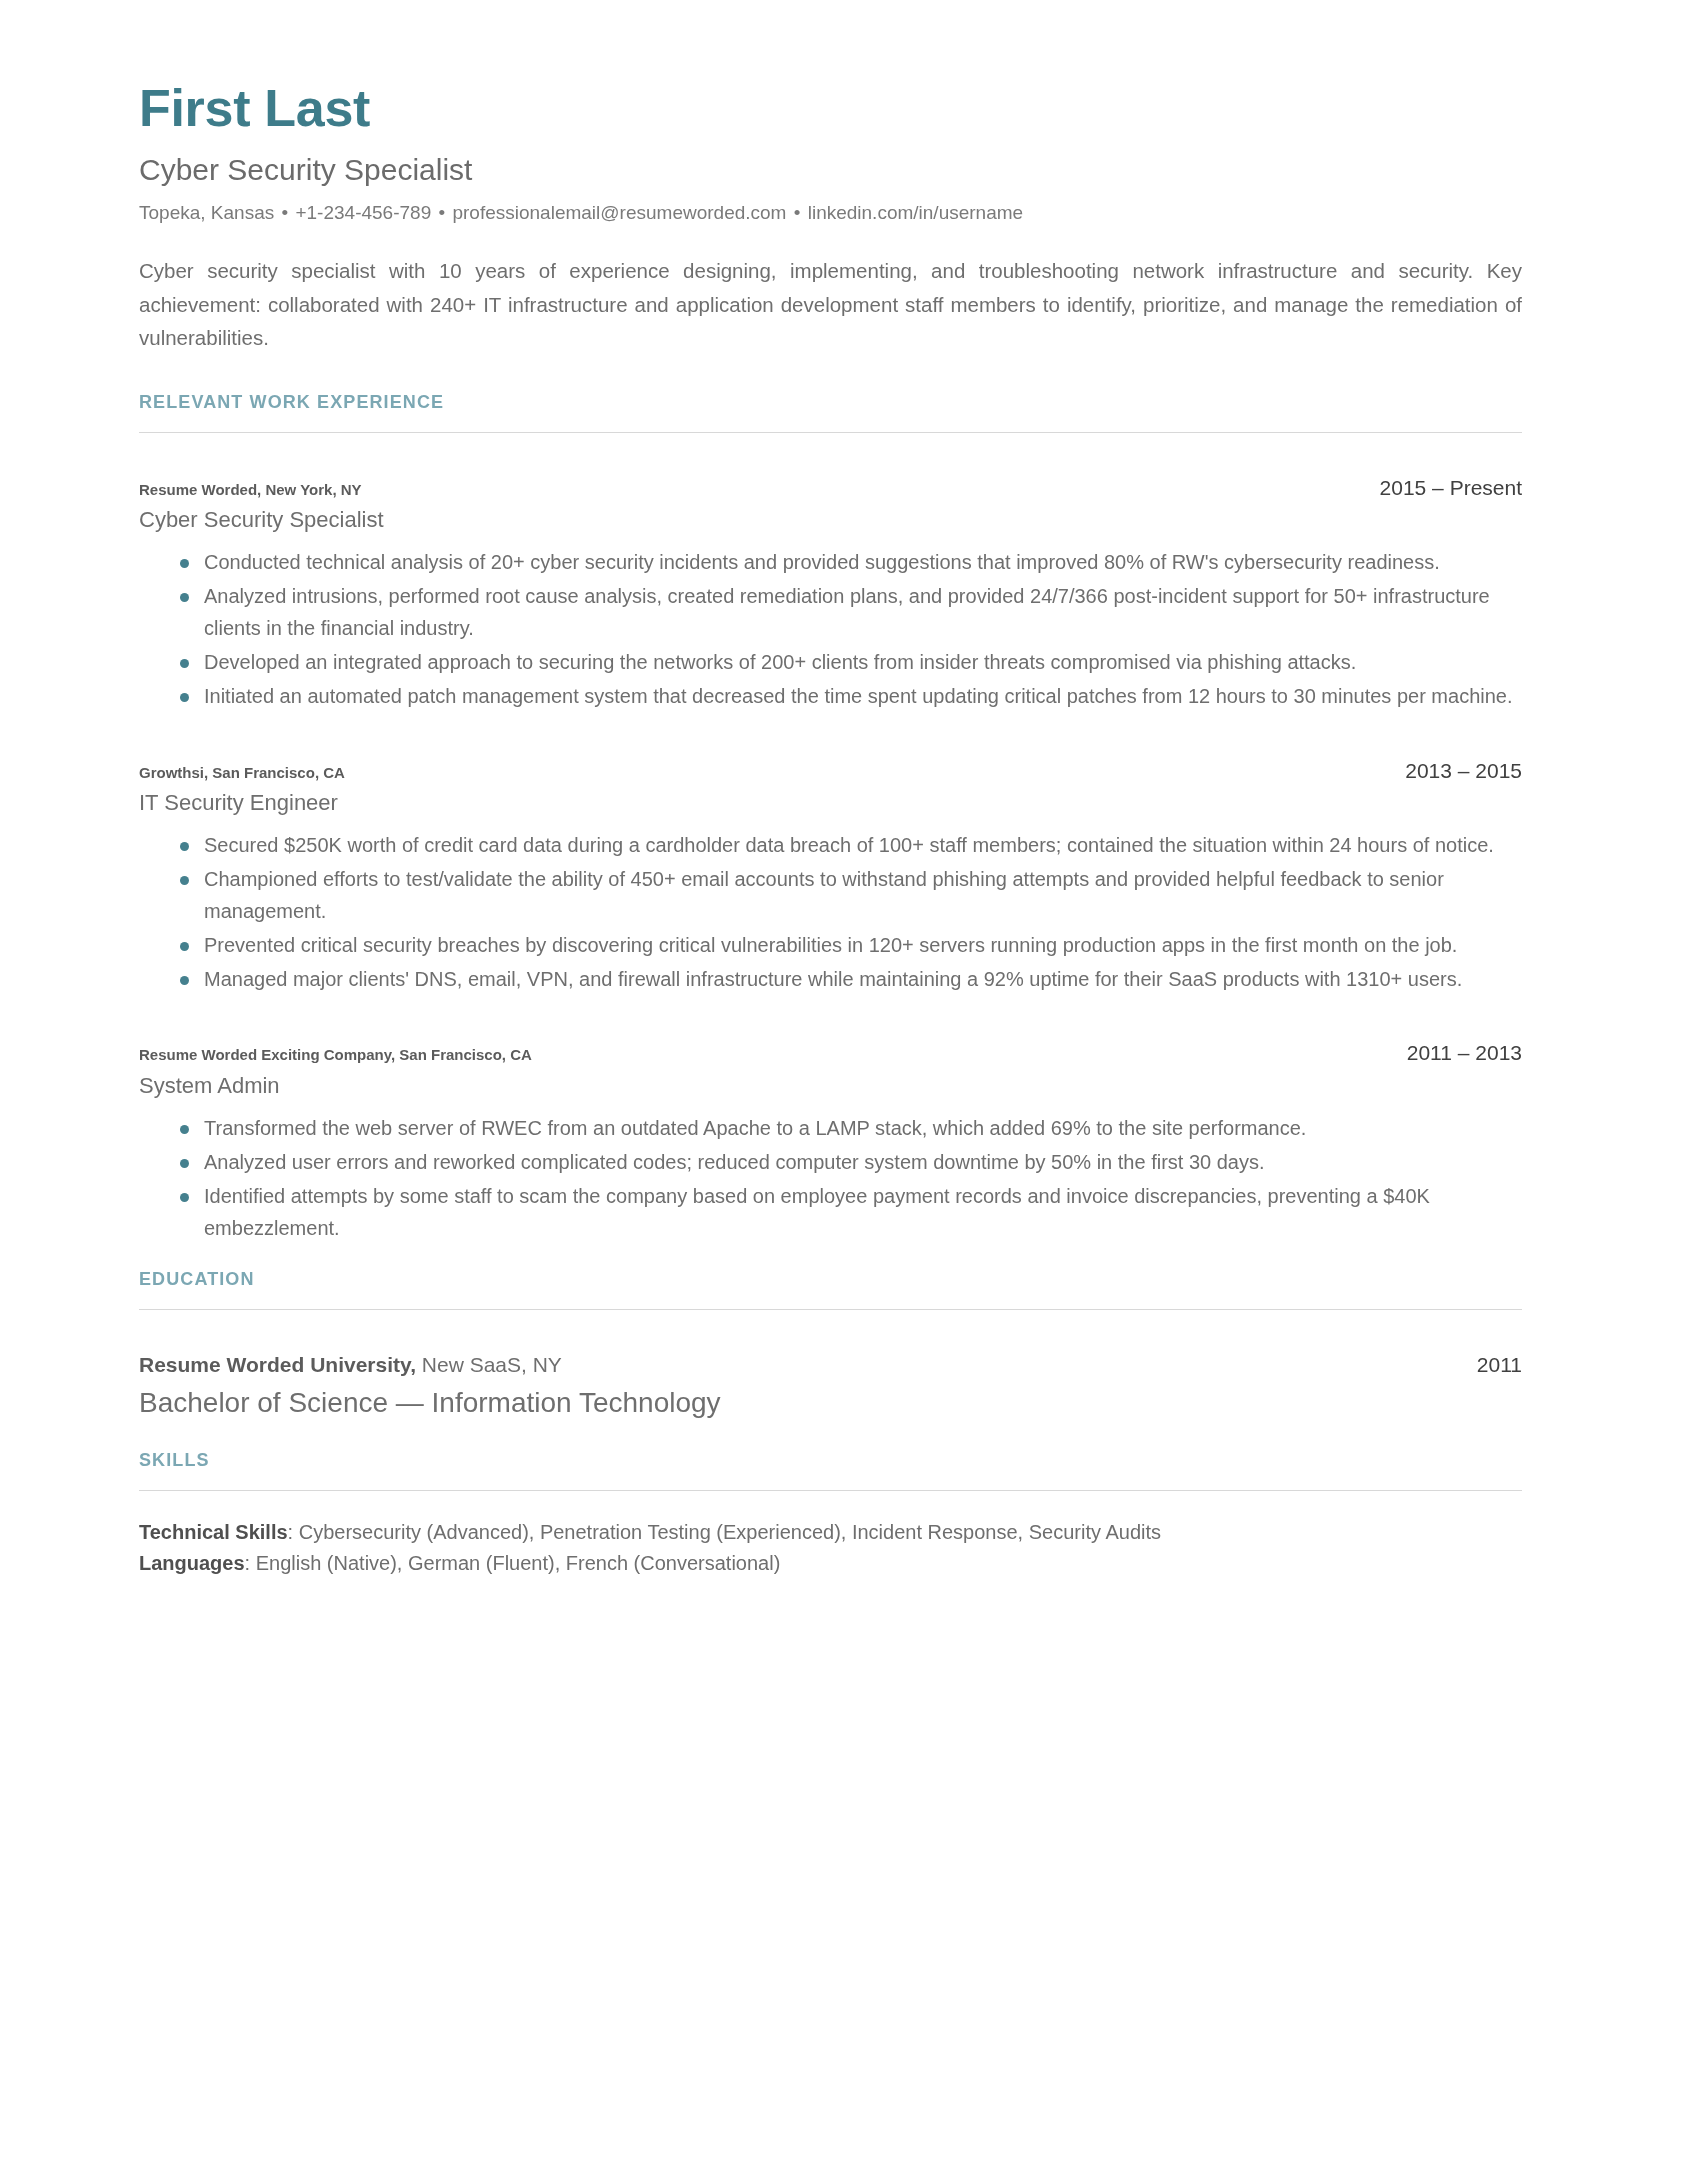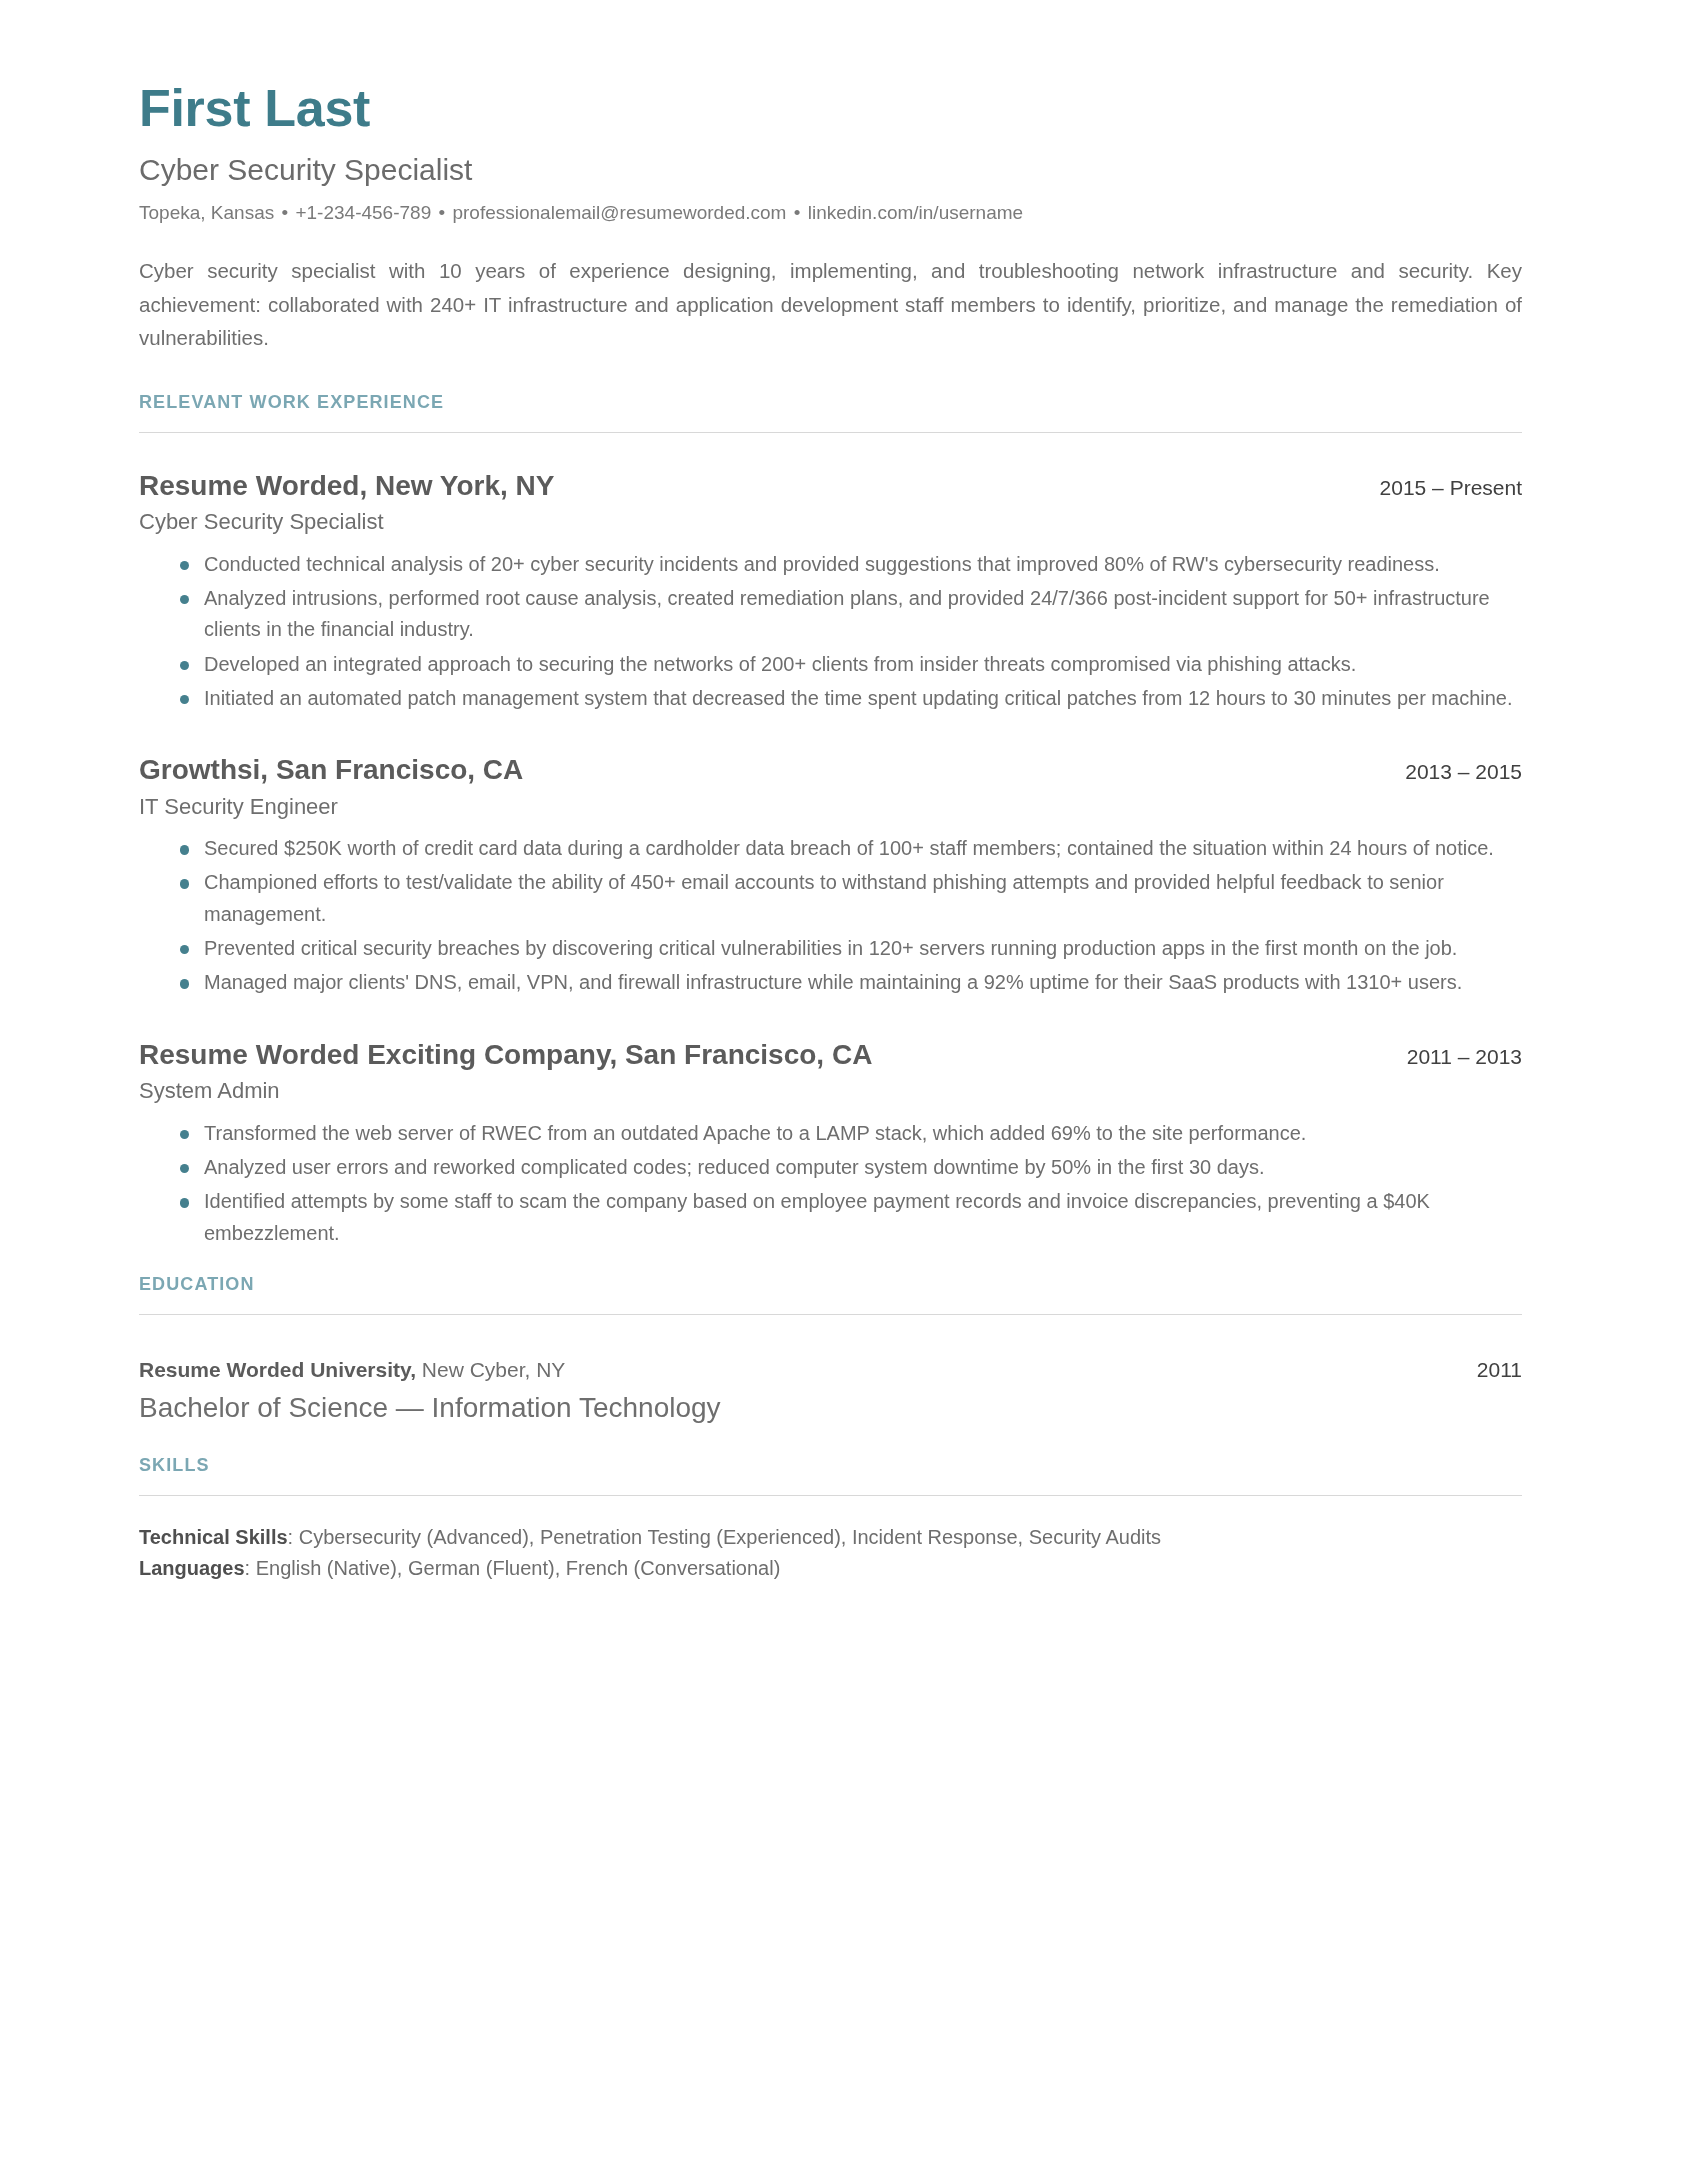--- a/index.html
+++ b/index.html
@@ -87,21 +87,21 @@
   
   .entry { margin-bottom: 29px; }
   .entry:last-child { margin-bottom: 0; }
   .entry-head {
     display: flex;
     justify-content: space-between;
     align-items: baseline;
     width: 100%;
   }
   .entry-org {
-    font-size: 28px;
+    font-size: 15px;
     font-weight: bold;
     color: #5B5B5B;
     line-height: 1.25;
   }
   .entry-dates {
     font-size: 21px;
     color: #404040;
     line-height: 1.25;
     white-space: nowrap;
     margin-top: 16px;
@@ -227,21 +227,21 @@
       </div>
     </div>
 
     <div class="section education-section">
       <div class="section-title">EDUCATION</div>
       <div class="rule"></div>
 
       <div class="entry">
         <div class="entry-head">
           <div>
-            <span class="edu-org-bold">Resume Worded University,</span><span class="edu-org-rest"> New Cyber, NY</span>
+            <span class="edu-org-bold">Resume Worded University,</span><span class="edu-org-rest"> New SaaS, NY</span>
           </div>
           <div class="entry-dates">2011</div>
         </div>
         <div class="edu-degree">Bachelor of Science — Information Technology</div>
       </div>
     </div>
 
     <div class="section skills-section">
       <div class="section-title">SKILLS</div>
       <div class="rule"></div>

